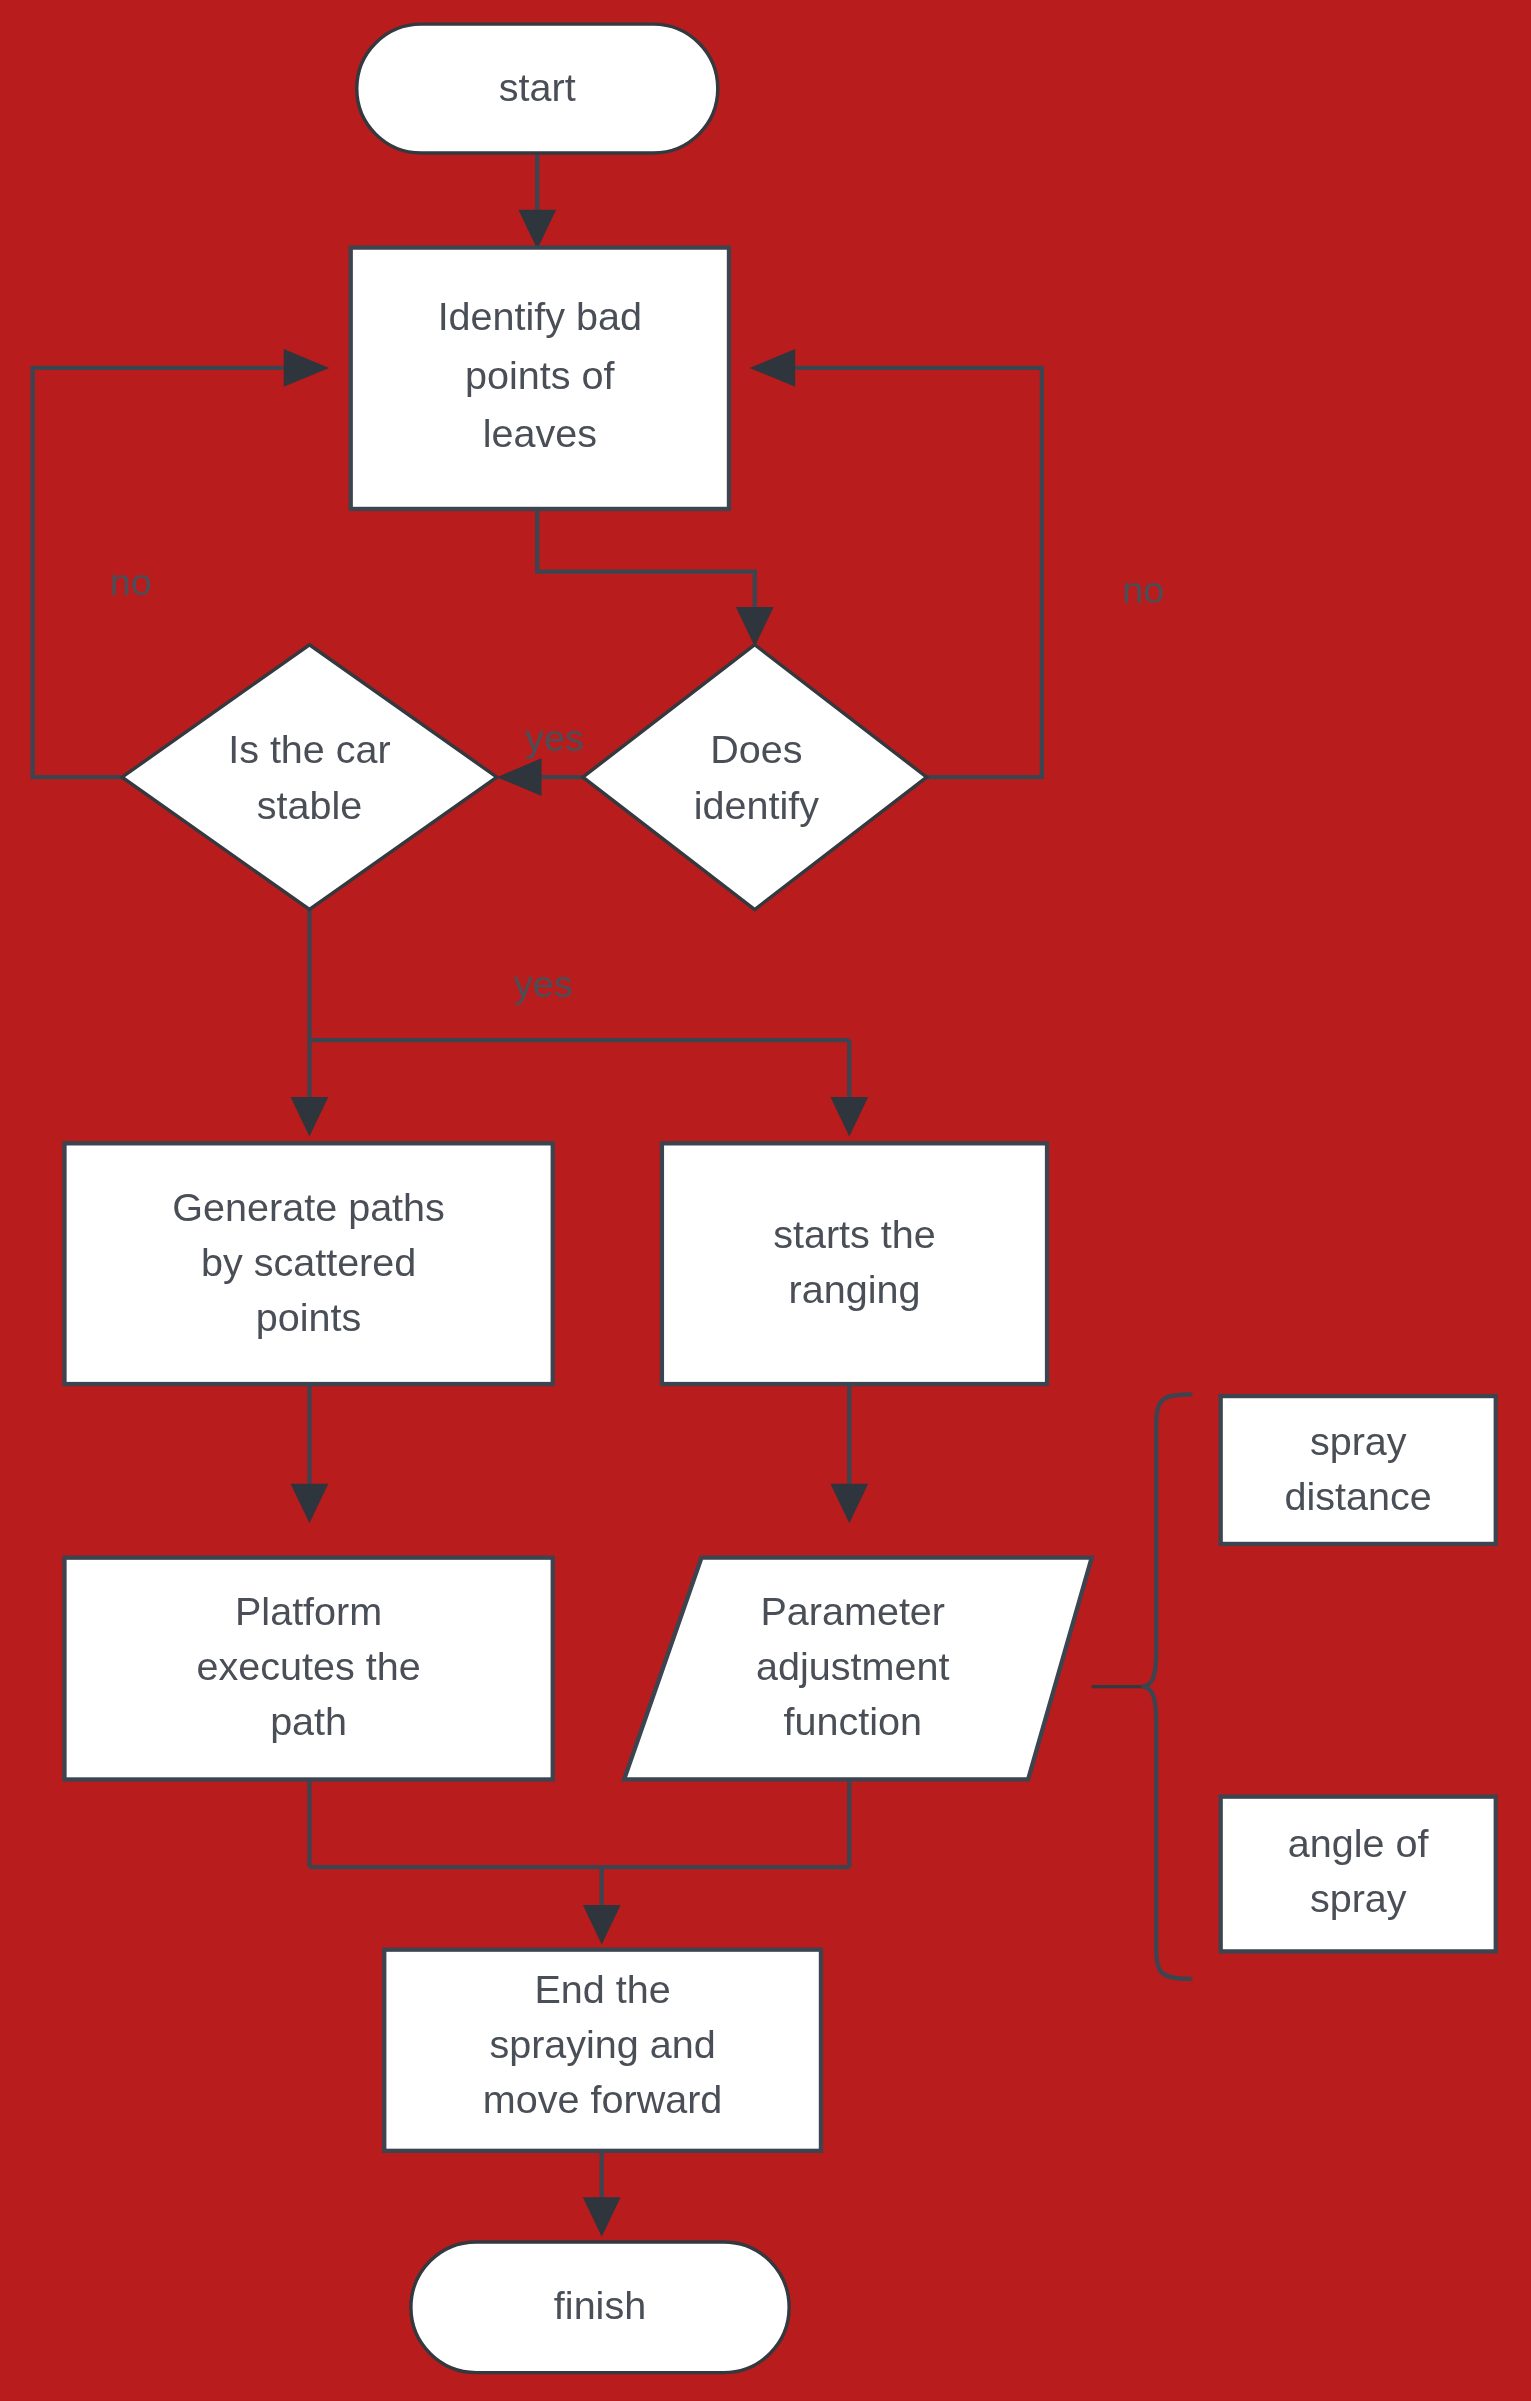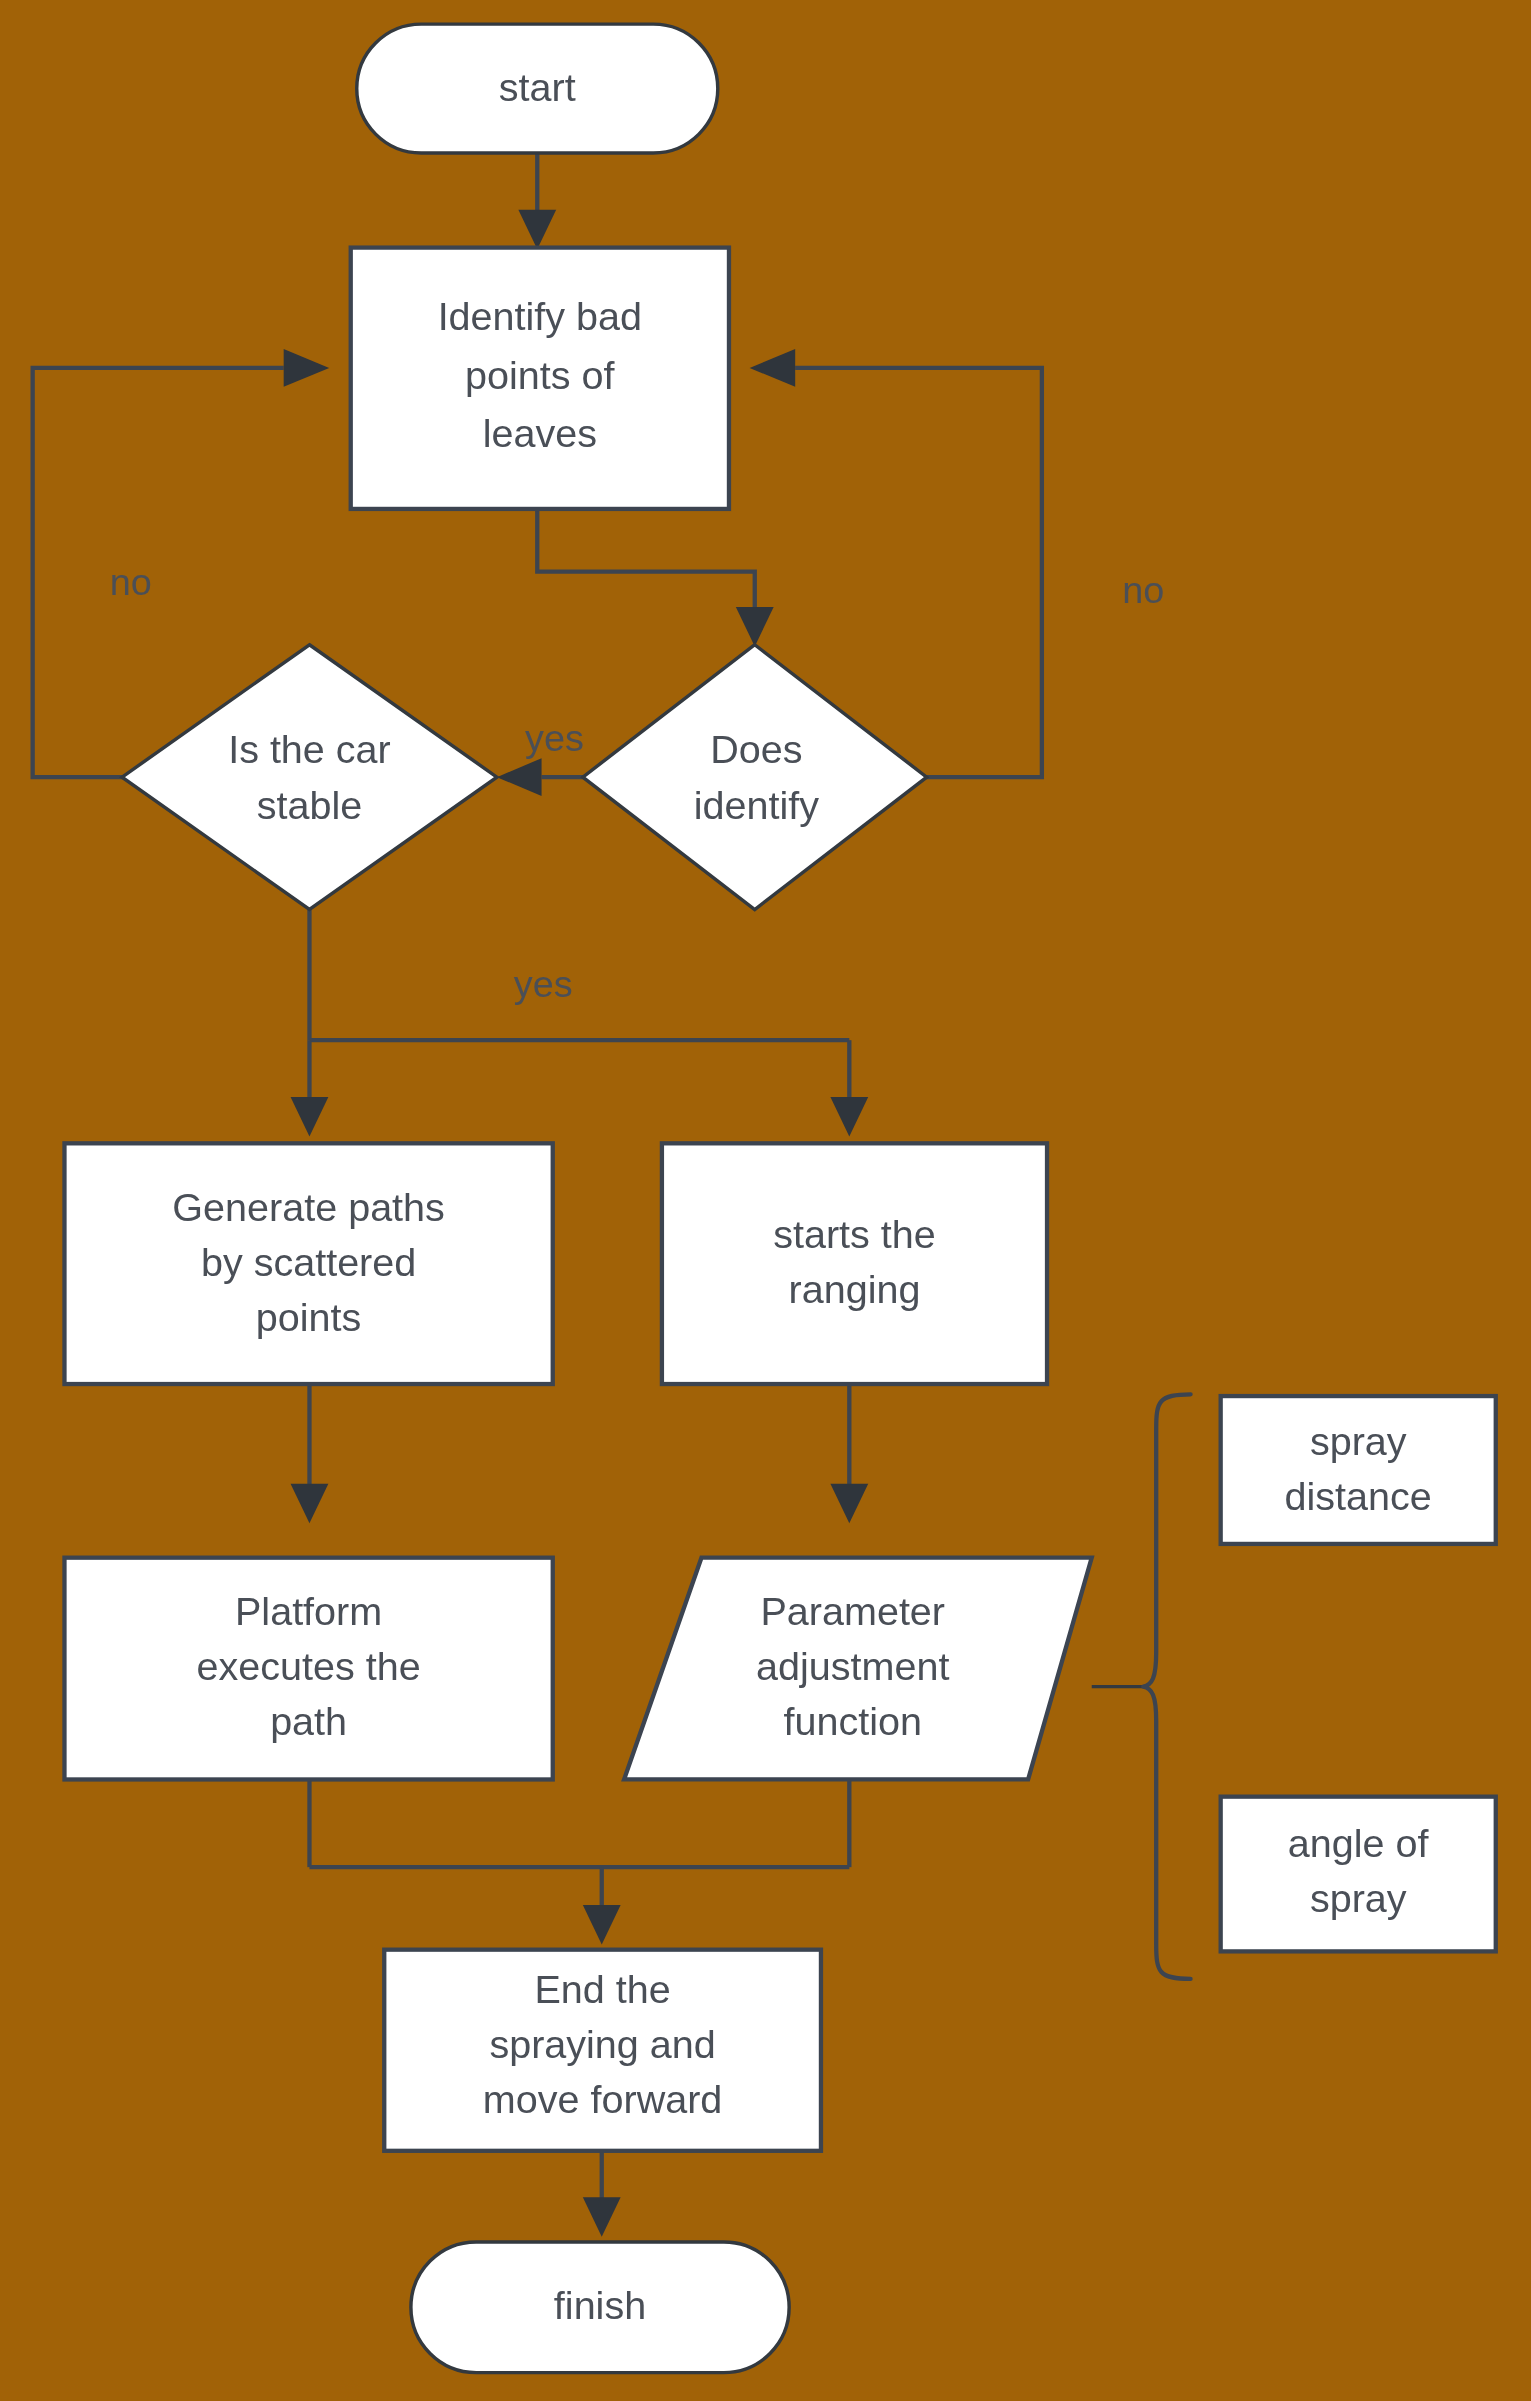--- a/index.html
+++ b/index.html
@@ -10,21 +10,21 @@
   body {
     width: 1531px;
     height: 2401px;
     font-family: "Liberation Sans", sans-serif;
     overflow: hidden;
   }
   #flowchart-root {
     position: relative;
     width: 1531px;
     height: 2401px;
-    background: #a16207;
+    background: #b91c1c;
   }
   svg#flow-svg {
     position: absolute;
     top: 0;
     left: 0;
     width: 1531px;
     height: 2401px;
     display: block;
   }
   .node-shape {

